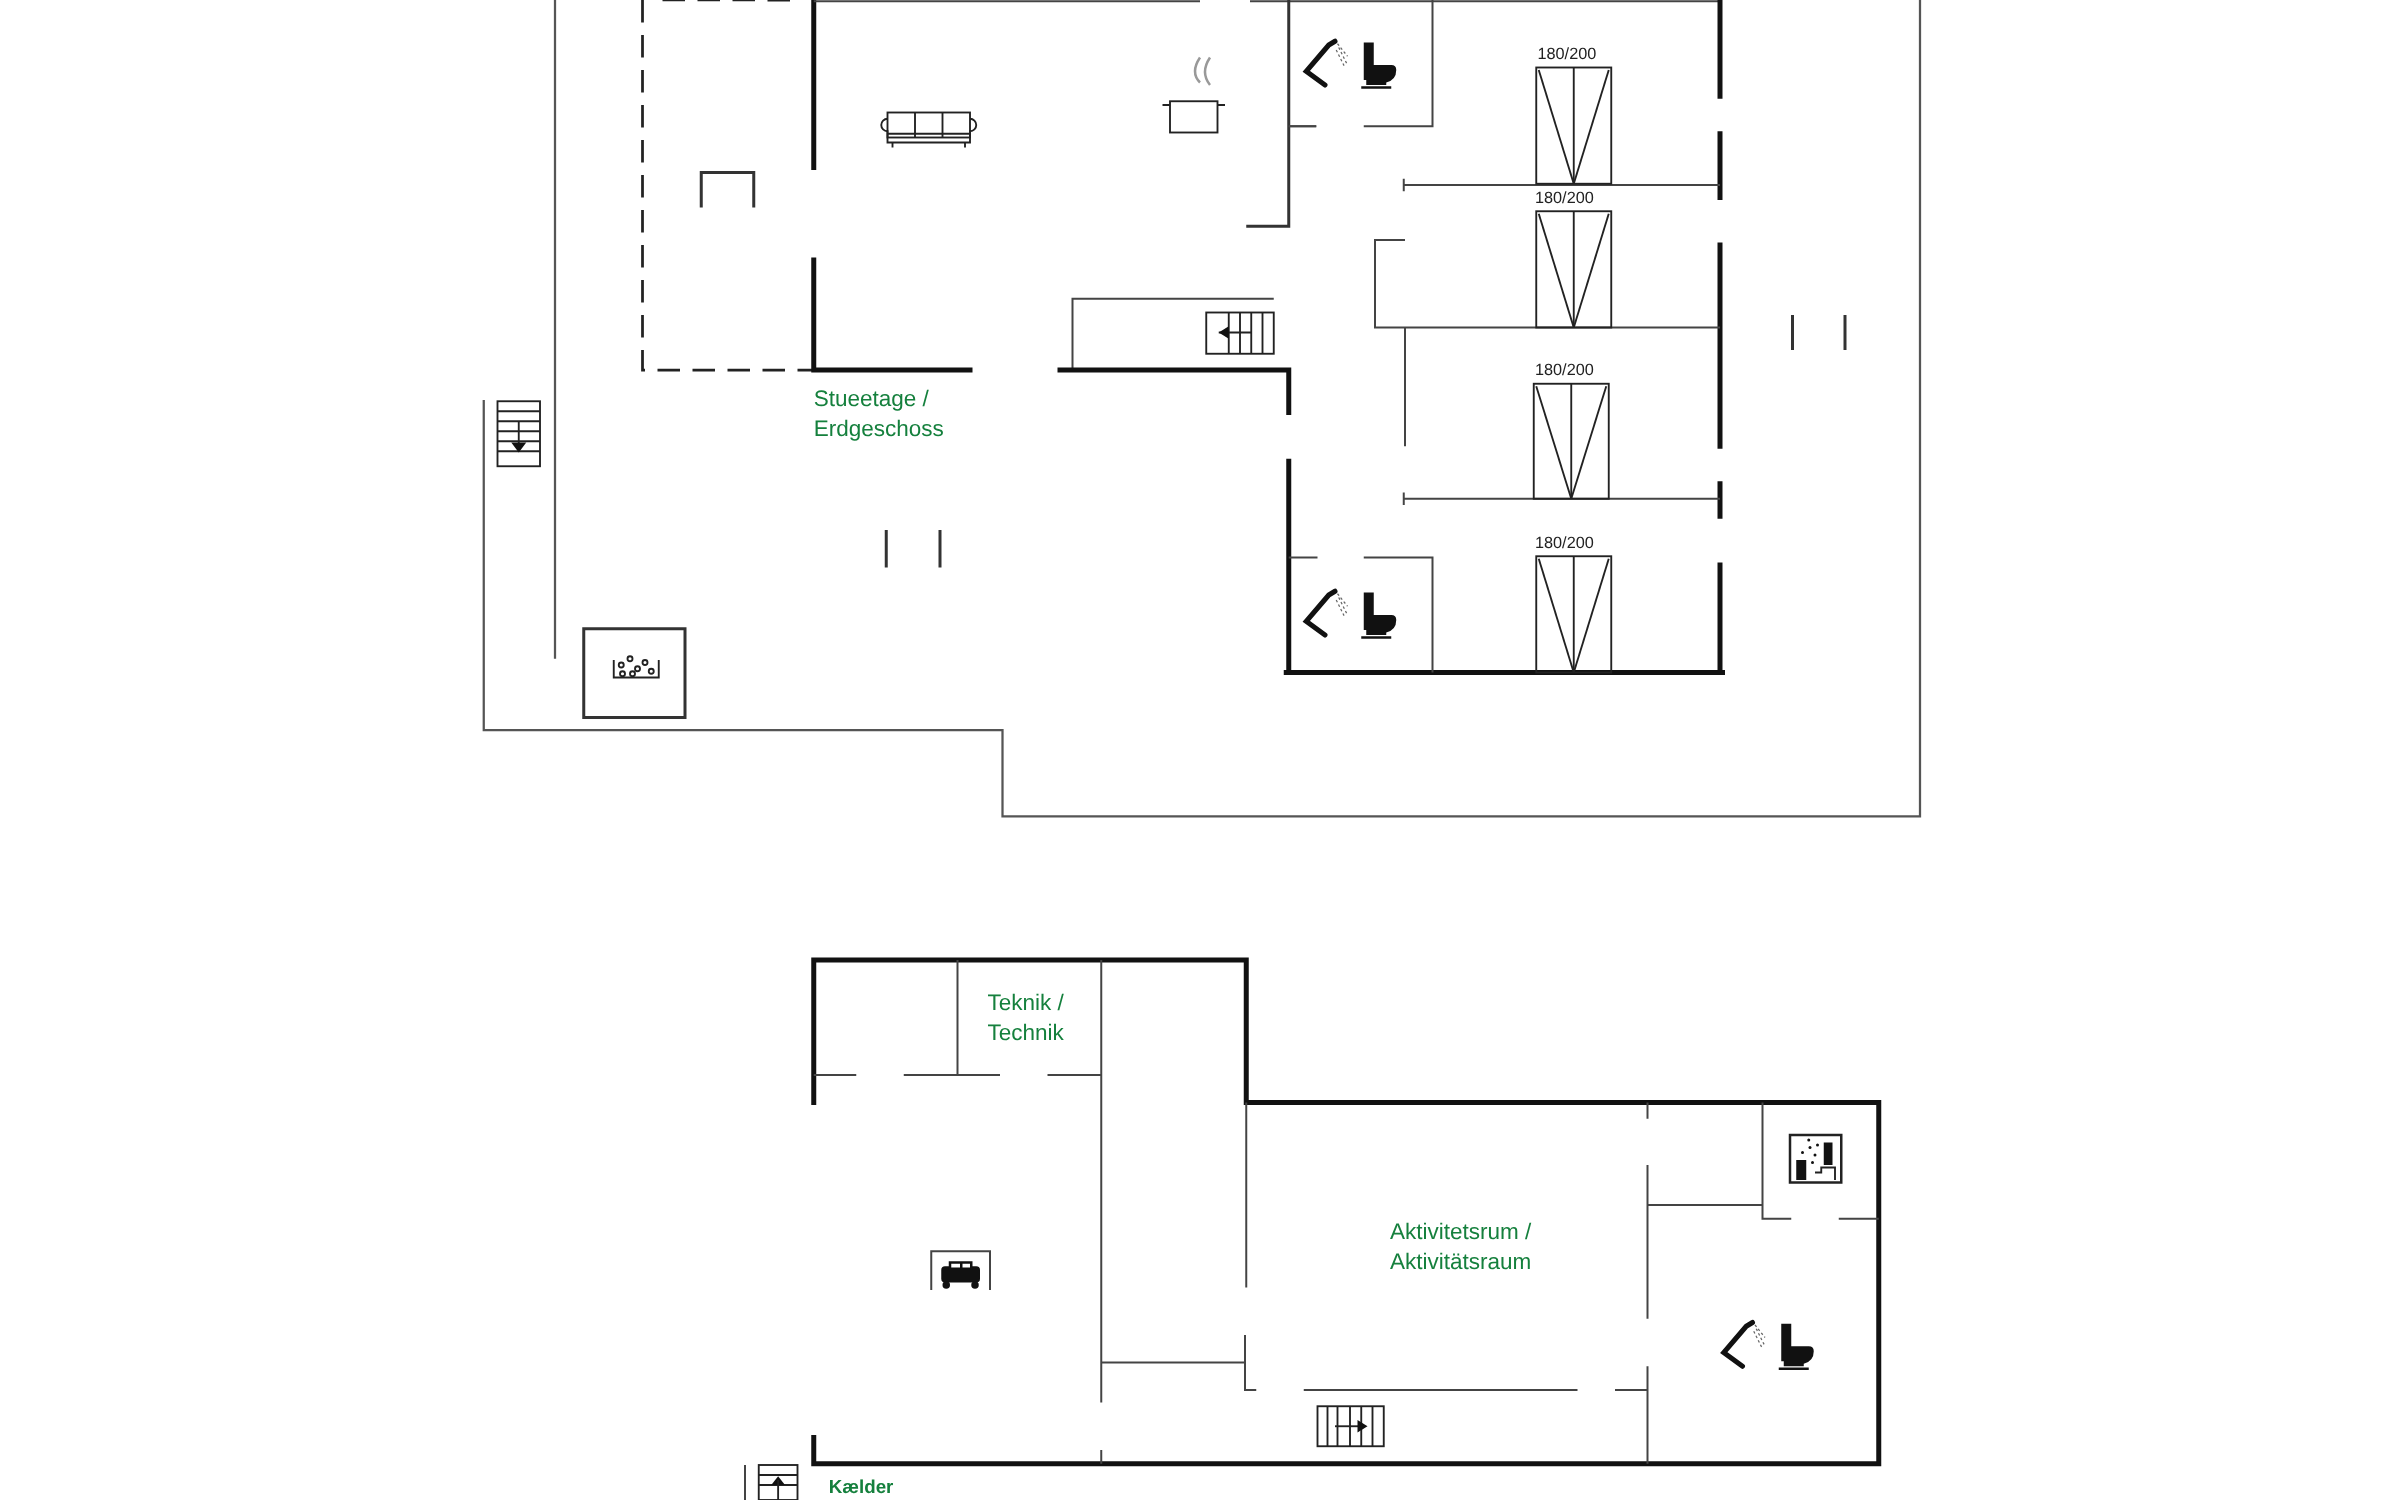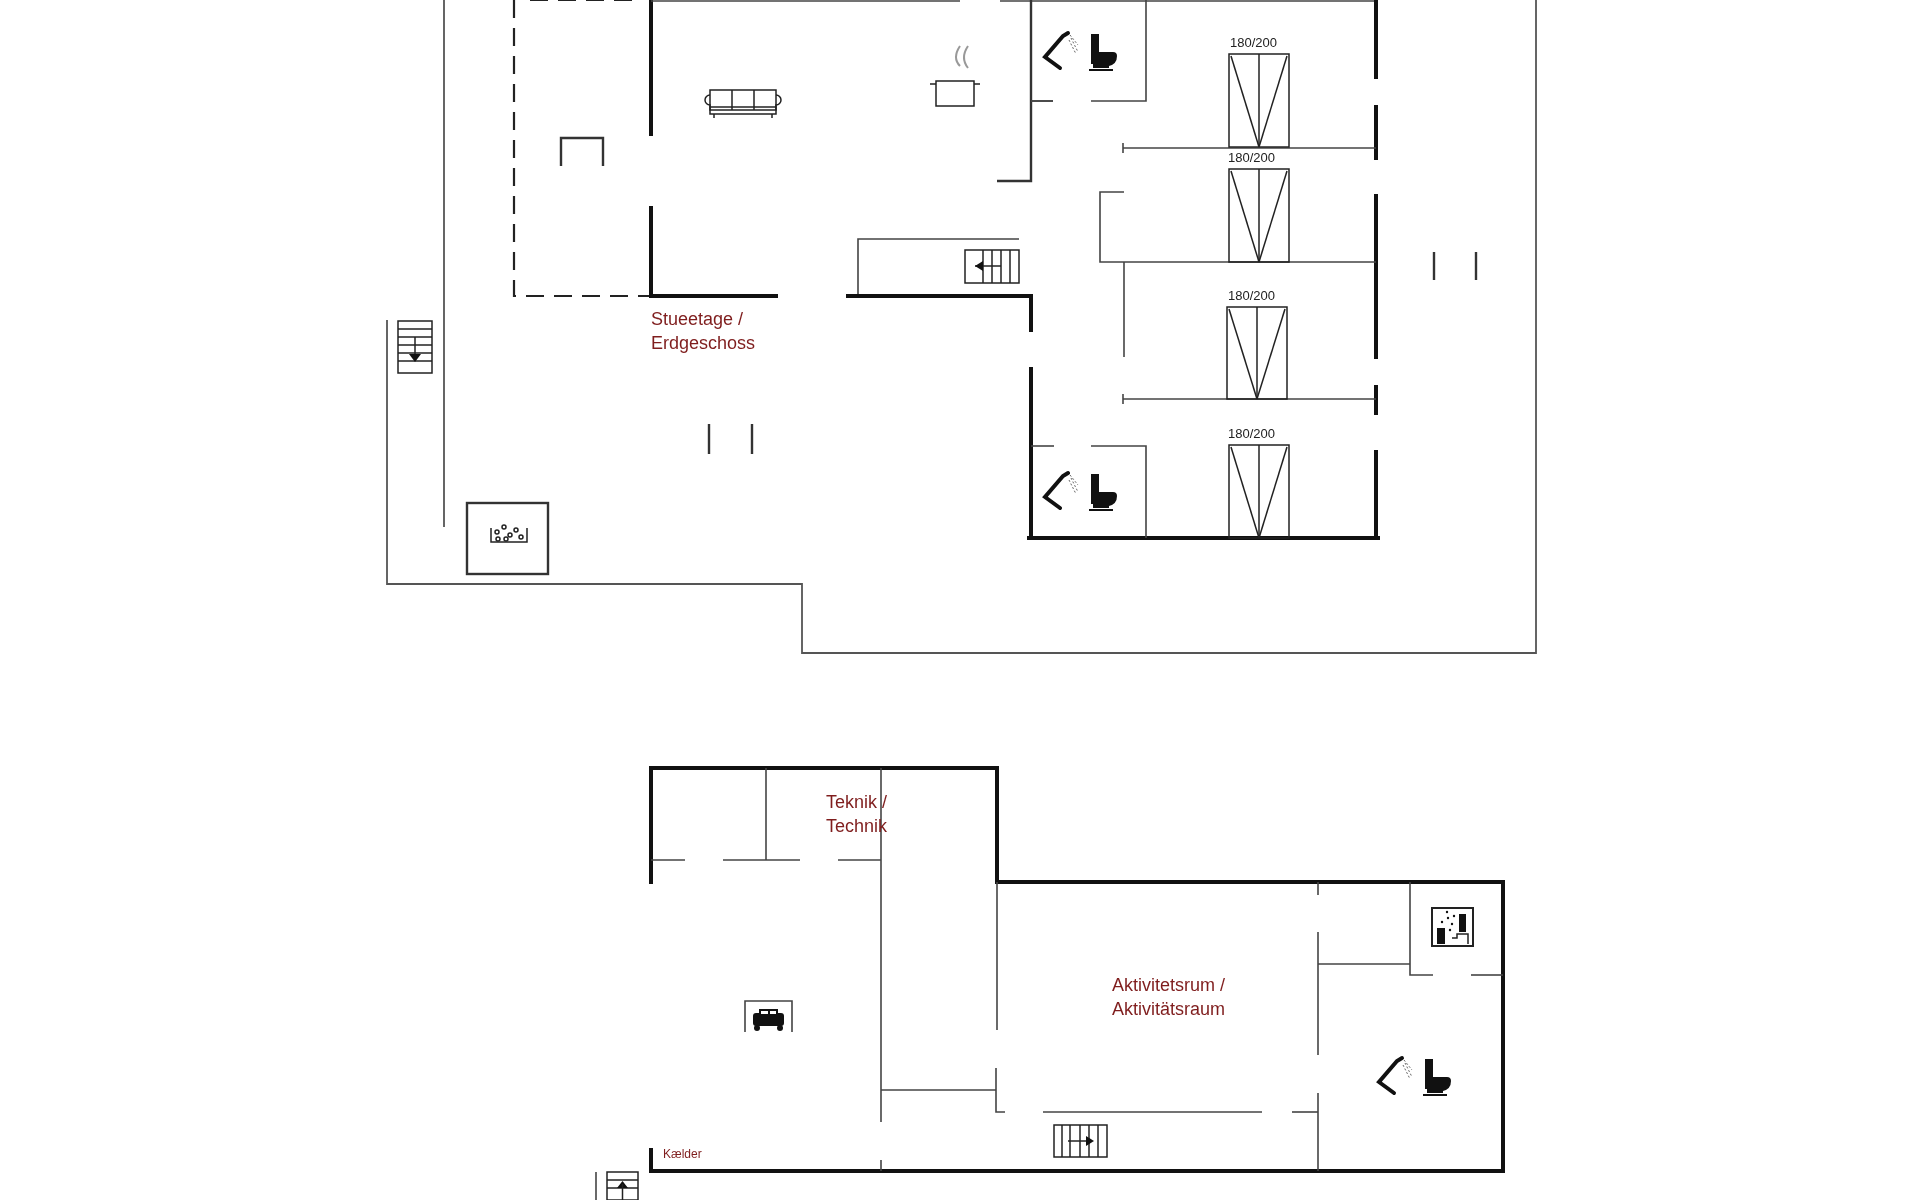--- a/index.html
+++ b/index.html
@@ -3,21 +3,21 @@
 <meta charset="utf-8">
 <style>
   html, body { margin: 0; padding: 0; background: #ffffff; }
   body { width: 1920px; height: 1200px; overflow: hidden; position: relative; font-family: "Liberation Sans", sans-serif; }
   #plan { position: absolute; left: 0; top: 0; width: 1920px; height: 1200px; }
   .w-thick { stroke: #111; stroke-width: 4; fill: none; stroke-linecap: square; }
   .w-med { stroke: #333; stroke-width: 2.4; fill: none; }
   .w-thin { stroke: #444; stroke-width: 1.6; fill: none; }
   .w-out { stroke: #555; stroke-width: 1.8; fill: none; }
   .dash { stroke: #222; stroke-width: 2.2; fill: none; stroke-dasharray: 18 10; }
-  .room-label { position: absolute; font-size: 18px; color: #7f1d1d; line-height: 24px; white-space: pre; }
+  .room-label { position: absolute; font-size: 18px; color: #15803d; line-height: 24px; white-space: pre; }
   .bed-label { font-size: 13px; fill: #222; font-family: "Liberation Sans", sans-serif; }
   .ico-fill { fill: #111; }
   .ico-line { stroke: #222; stroke-width: 1.5; fill: none; }
 </style>
 </head>
 <body>
 
 <svg id="plan" viewBox="0 0 1920 1200" xmlns="http://www.w3.org/2000/svg">
 
   <g>
@@ -239,17 +239,17 @@
       <line class="ico-line" x1="0" y1="8" x2="31" y2="8"></line>
       <line class="ico-line" x1="0" y1="16" x2="31" y2="16"></line>
       <polygon class="ico-fill" points="10,16 21,16 15.5,9"></polygon>
       <line class="ico-line" x1="15.5" y1="12" x2="15.5" y2="28"></line>
     </g>
   </g>
 </svg>
 
 <div class="room-label" style="left:651px;top:307px;">Stueetage /
 Erdgeschoss</div>
-<div class="room-label" style="left:790px;top:790px;margin-left:36px;">Teknik /
+<div class="room-label" style="left:790px;top:790px;">Teknik /
 Technik</div>
 <div class="room-label" style="left:1112px;top:973px;">Aktivitetsrum /
 Aktivitätsraum</div>
-<div class="room-label" style="left:663px;top:1144px;font-size:12px;line-height:20px;">Kælder</div>
+<div class="room-label" style="left:663px;top:1180px;font-size:15px;line-height:20px;font-weight:bold;">Kælder</div>
 
 </body></html>

